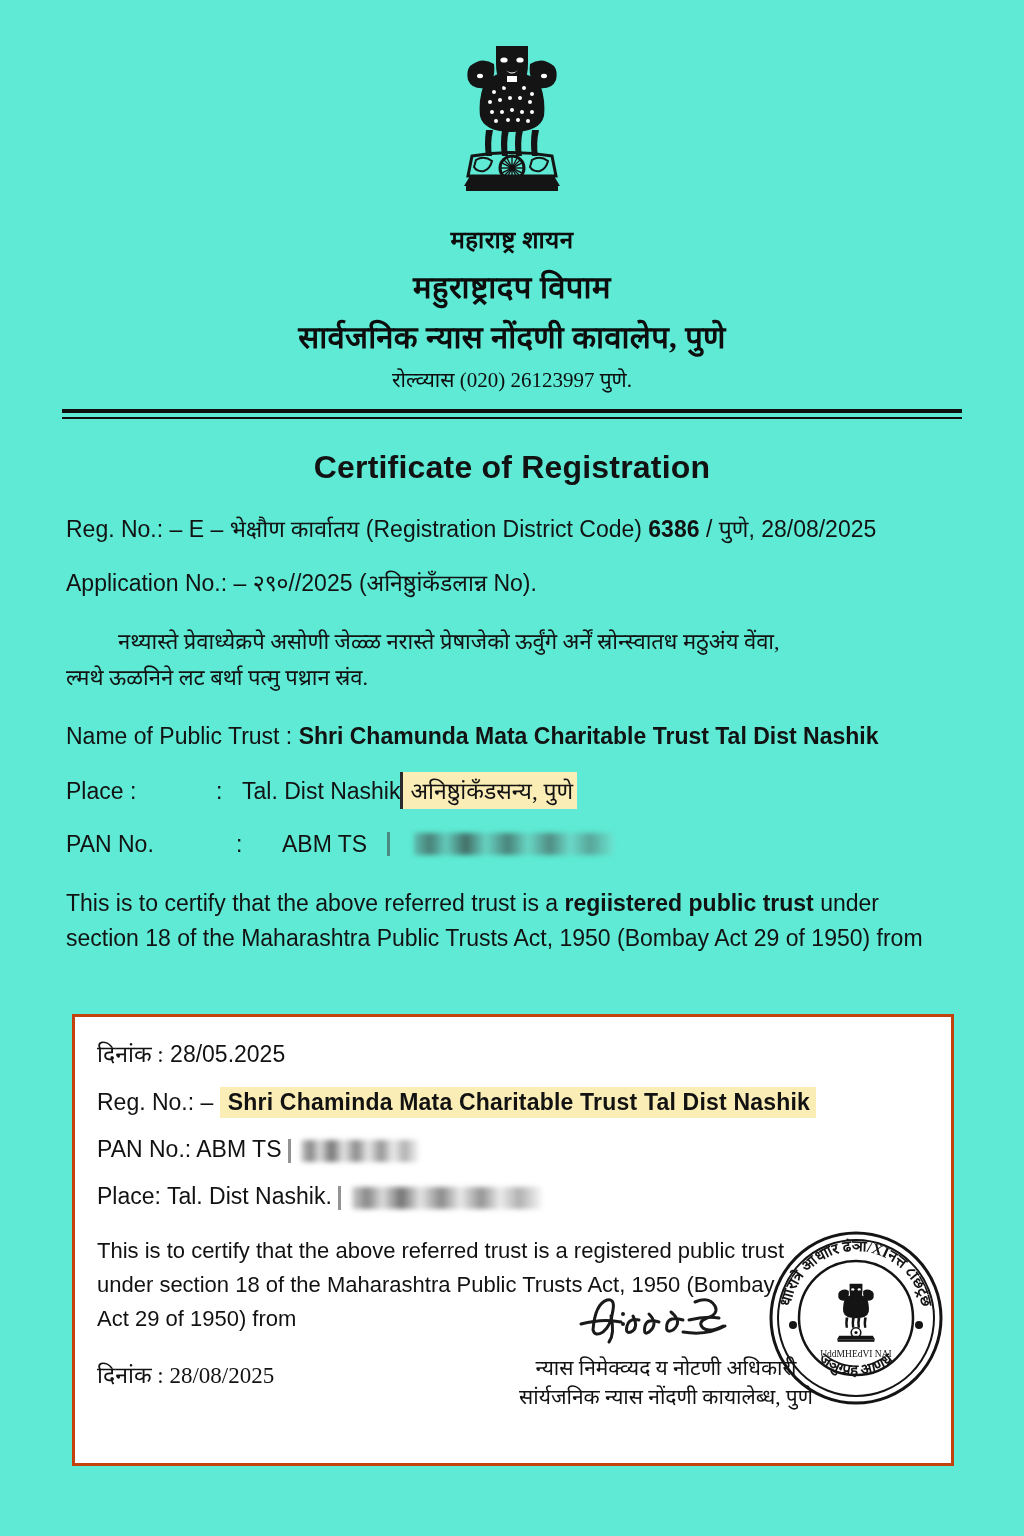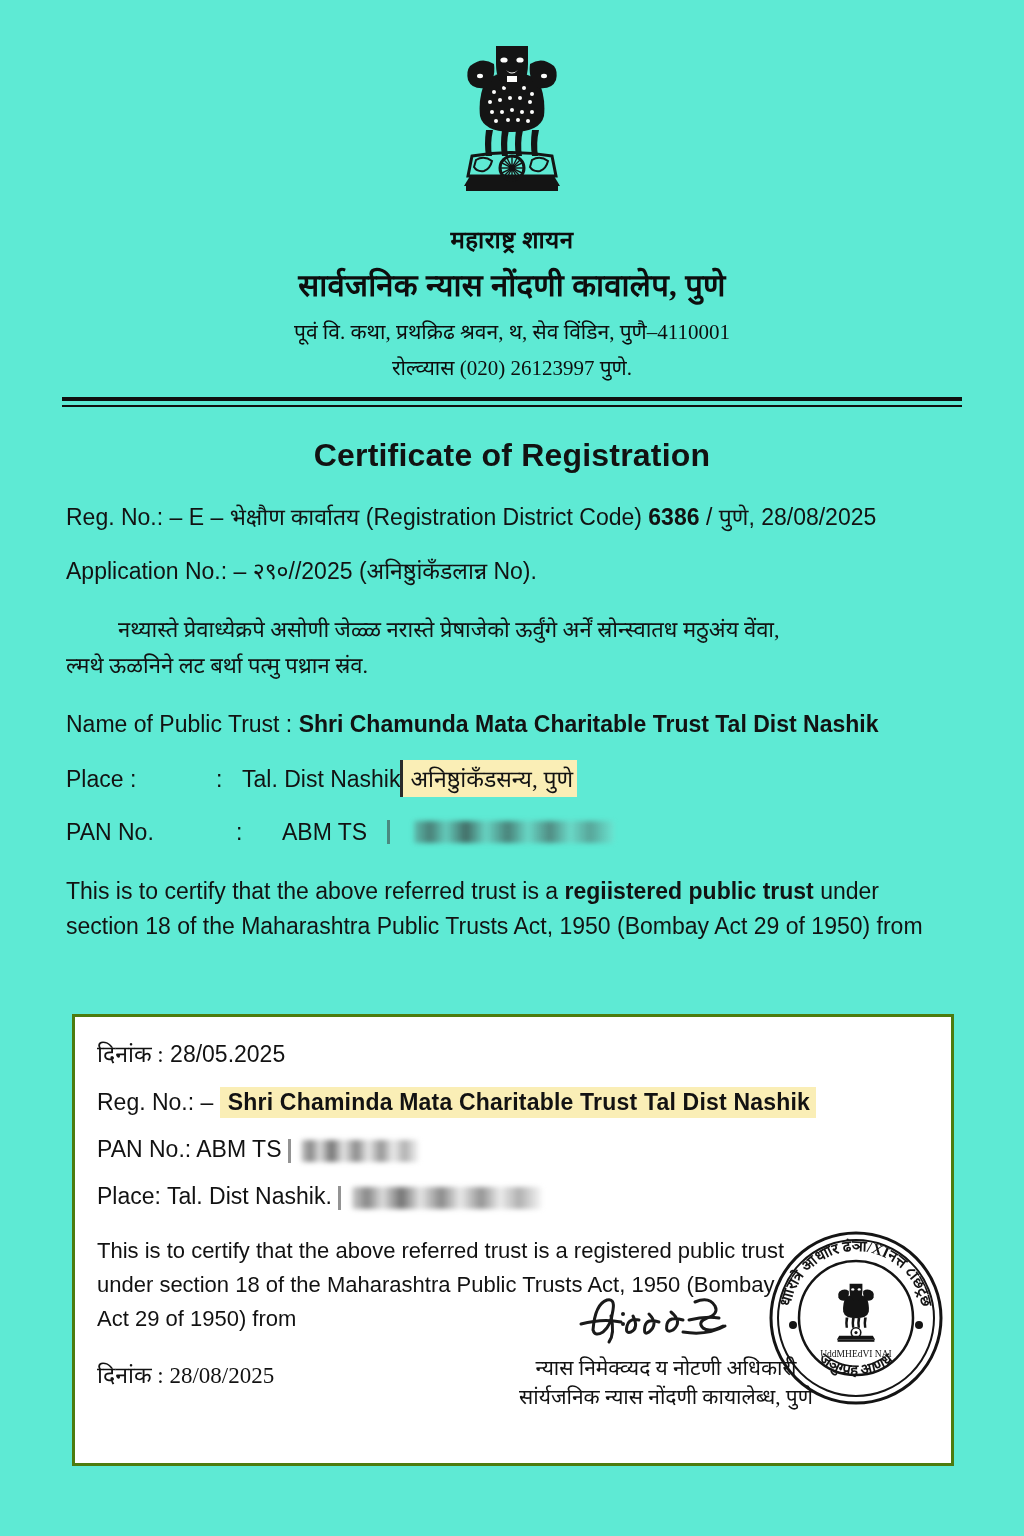--- a/index.html
+++ b/index.html
@@ -177,21 +177,21 @@
   }
   .para-cert b { font-weight: 700; }
 
   
   .inner-box {
     position: absolute;
     left: 72px;
     top: 1014px;
     width: 882px;
     height: 452px;
-    border: 3px solid #4d7c0f;
+    border: 3px solid #c2410c;
     box-sizing: border-box;
     background: #ffffff;
     overflow: hidden;
   }
   .ib-pad { padding: 16px 22px 0 22px; position: relative; height: 100%; box-sizing: border-box; }
   .ib-row { font-size: 23px; margin-top: 20px; }
   .ib-row:first-child { margin-top: 4px; }
   .ib-devn { font-family: "Liberation Serif", serif; }
   .ib-hl {
     background: #faeeb6;
@@ -303,22 +303,22 @@
           <ellipse cx="34" cy="50" rx="3" ry="2.2" fill="#fdfdfc"></ellipse>
           <path d="M108 40 q-12 -10 -24 -2 q-2 16 8 24 q14 2 18 -8 q2 -9 -2 -14 z"></path>
           <ellipse cx="98" cy="50" rx="3" ry="2.2" fill="#fdfdfc"></ellipse>
         </g>
       </svg>
     </span>
   </div>
 
   <div class="hdr">
     <div class="hdr-l1">महाराष्ट्र शायन</div>
+    <div class="hdr-l2">महुराष्ट्रादप विपाम</div>
     <div class="hdr-l3">सार्वजनिक न्यास नोंदणी कावालेप, पुणे</div>
-    <div class="hdr-l4">पूवं वि. कथा, प्रथक्रिढ श्रवन, थ, सेव विंडिन, पुणै–4110001</div>
     <div class="hdr-l5">रोल्व्यास (020) 26123997  पुणे.</div>
   </div>
 
   <div class="rule-wrap">
     <div class="rule-thick"></div>
     <div class="rule-gap"></div>
     <div class="rule-thin"></div>
   </div>
 
   <div class="body">

